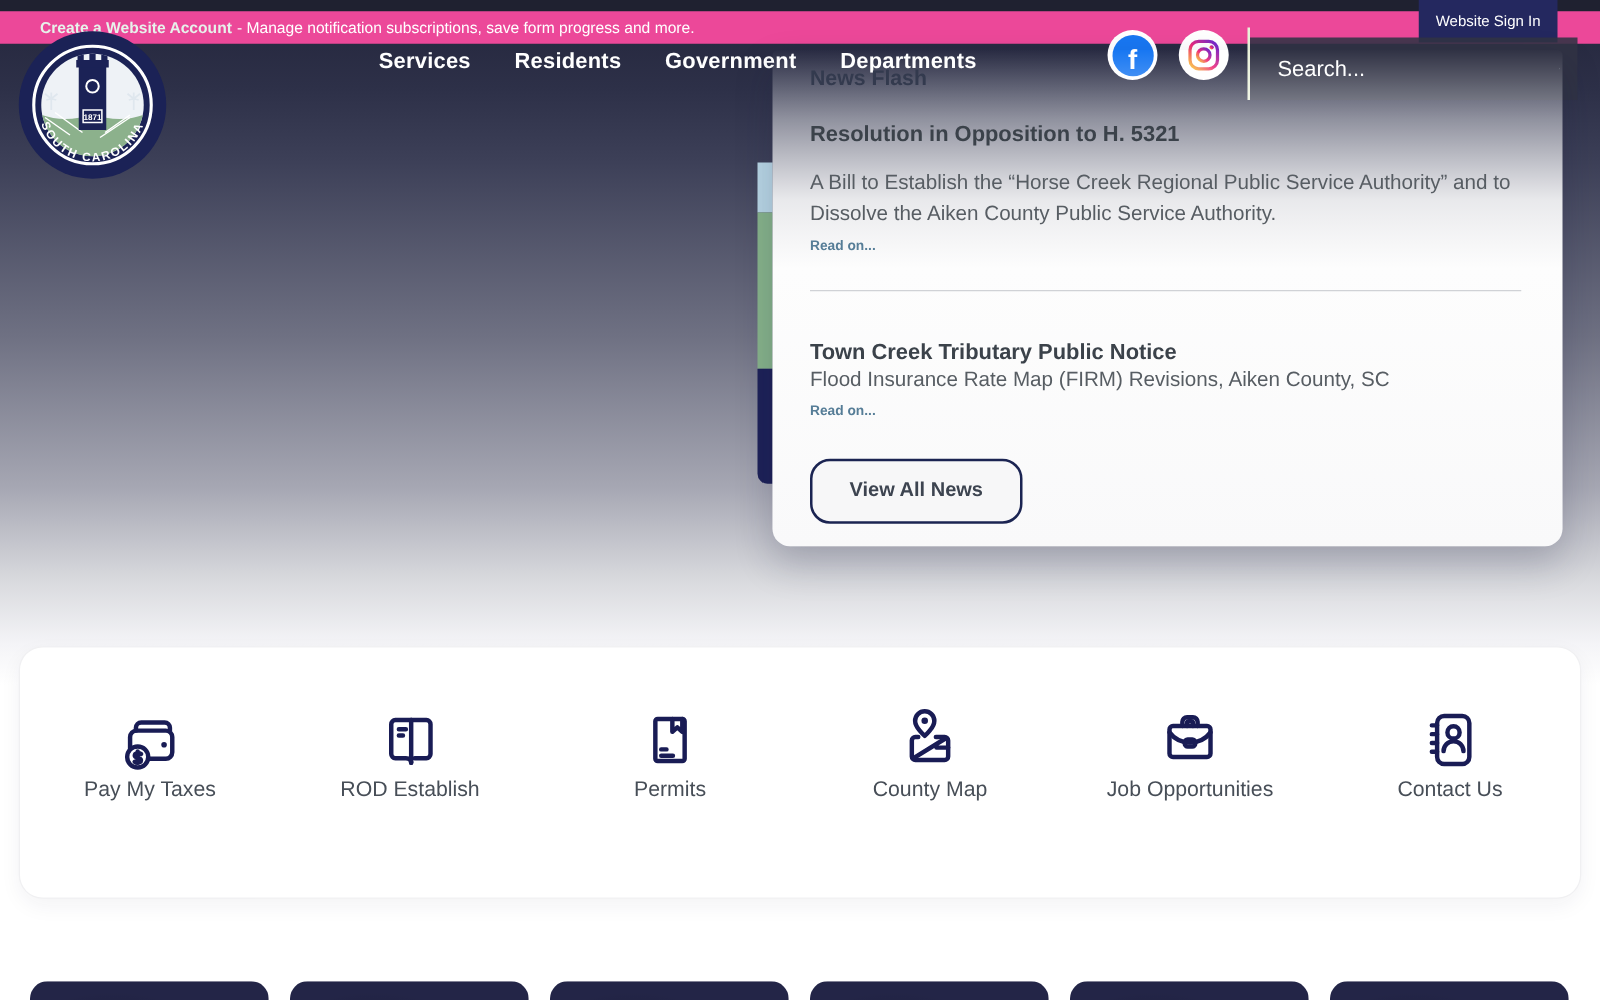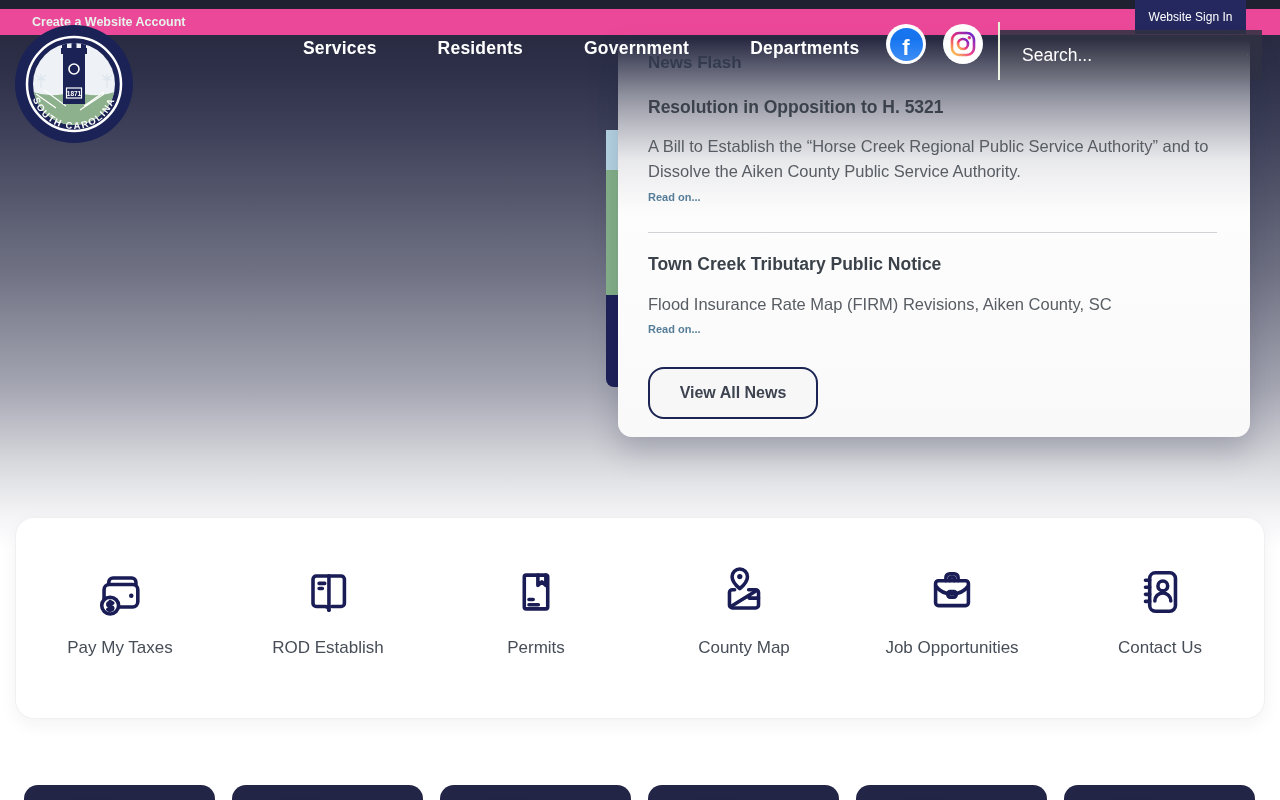--- a/index.html
+++ b/index.html
@@ -16,21 +16,21 @@
   .topstrip { position:absolute; left:0; top:0; width:1280px; height:9px; background:#1f2130; }
   .topbar { position:absolute; left:0; top:9px; width:1280px; height:26px; background:#ec4899;
             display:flex; align-items:center; padding-left:32px; color:#fff; font-size:12.5px; }
   .topbar b { color:#e7f2eb; font-weight:700; margin-right:4px; }
   .signin { position:absolute; left:1135px; top:0; width:111px; height:34px; background:#24285f;
             color:#fff; font-size:12px; font-weight:400; display:flex; align-items:center;
             justify-content:center; cursor:pointer; border:none; }
 
   
   .logo { position:absolute; left:14px; top:24px; width:120px; height:120px; }
-  .nav { position:absolute; left:303px; top:34px; display:flex; gap:61px;justify-content:flex-end; }
+  .nav { position:absolute; left:303px; top:34px; display:flex; gap:35px;justify-content:flex-end; }
   .nav a { color:#fff; font-size:17.5px; font-weight:600; text-decoration:none;
            letter-spacing:.2px; line-height:28px; cursor:pointer; }
   .social { position:absolute; top:24px; width:40px; height:40px; border-radius:50%;
             background:#fff; display:flex; align-items:center; justify-content:center; cursor:pointer; }
   .social.fb { left:886px; }
   .social.ig { left:943px; }
   .fb-inner { width:33px; height:33px; border-radius:50%; background:#1877f2; color:#fff;
               font-weight:700; font-size:22px; display:flex; align-items:flex-end;
               justify-content:center; overflow:hidden; line-height:26px; }
   .search-sep { position:absolute; left:998px; top:22px; width:2px; height:58px; background:#e9f1da; }
@@ -64,40 +64,41 @@
                 color:#3d4450; font-size:16px; font-weight:700; cursor:pointer;
                 font-family:"Liberation Sans",sans-serif; }
 
   
   .quick-card { position:absolute; left:16px; top:518px; width:1248px; height:200px;
                 background:#fff; border-radius:18px;
                 box-shadow:0 0 0 1px #f0f0f2, 0 6px 18px rgba(40,40,60,.06);
                 display:flex; align-items:stretch; padding-top:44px; }
   .quick-col { flex:1; display:flex; flex-direction:column; align-items:center; cursor:pointer; }
   .quick-col svg { width:60px; height:60px; }
-  .quick-label { margin-top:16px; font-size:17px; color:#474e57; }
+  .quick-label { font-size:17px; color:#474e57; }
 
   
   .tile { position:absolute; top:785px; width:191px; height:60px; border-radius:14px;
           background:radial-gradient(ellipse at 35% 160%, rgba(0,0,0,.4), transparent 65%), #232547;
           cursor:pointer; }
 
   .icon-stroke { stroke:#191c55; stroke-width:3.8; fill:none;
                  stroke-linecap:round; stroke-linejoin:round; }
 </style>
 </head>
 <body>
 
 <div class="stage">
 
   <div class="hero"></div>
 
   <div class="topstrip"></div>
   <div class="topbar">
     <b>Create a Website Account</b>
+    <span>- Manage notification subscriptions, save form progress and more.</span>
   </div>
   <button class="signin">Website Sign In</button>
 
   <div class="logo">
     <svg viewBox="0 0 120 120" width="120" height="120">
       <defs>
         <clipPath id="scene">
             <circle cx="60" cy="60" r="41"></circle>
           </clipPath>
         <path id="arcText" d="M 17,62 A 43,43 0 0 0 103,62"></path>
@@ -168,21 +169,21 @@
   <section class="news-card">
     <div class="news-inner">
       <h2 class="news-title">News Flash</h2>
 
       <a class="item-title" style="top:57px">Resolution in Opposition to H. 5321</a>
       <p class="item-body" style="top:94px">A Bill to Establish the “Horse Creek Regional Public Service Authority” and to Dissolve the Aiken County Public Service Authority.</p>
       <a class="read-on" style="top:151px">Read on...</a>
 
       <div class="news-div"></div>
 
-      <a class="item-title" style="top:214px">Town Creek Tributary Public Notice</a>
+      <a class="item-title" style="top:231px">Town Creek Tributary Public Notice</a>
       <p class="item-body" style="top:252px">Flood Insurance Rate Map (FIRM) Revisions, Aiken County, SC</p>
       <a class="read-on" style="top:283px">Read on...</a>
     </div>
     <button class="view-all">View All News</button>
   </section>
 
   <section class="quick-card">
 
     <div class="quick-col">
       <svg viewBox="0 0 64 64">

